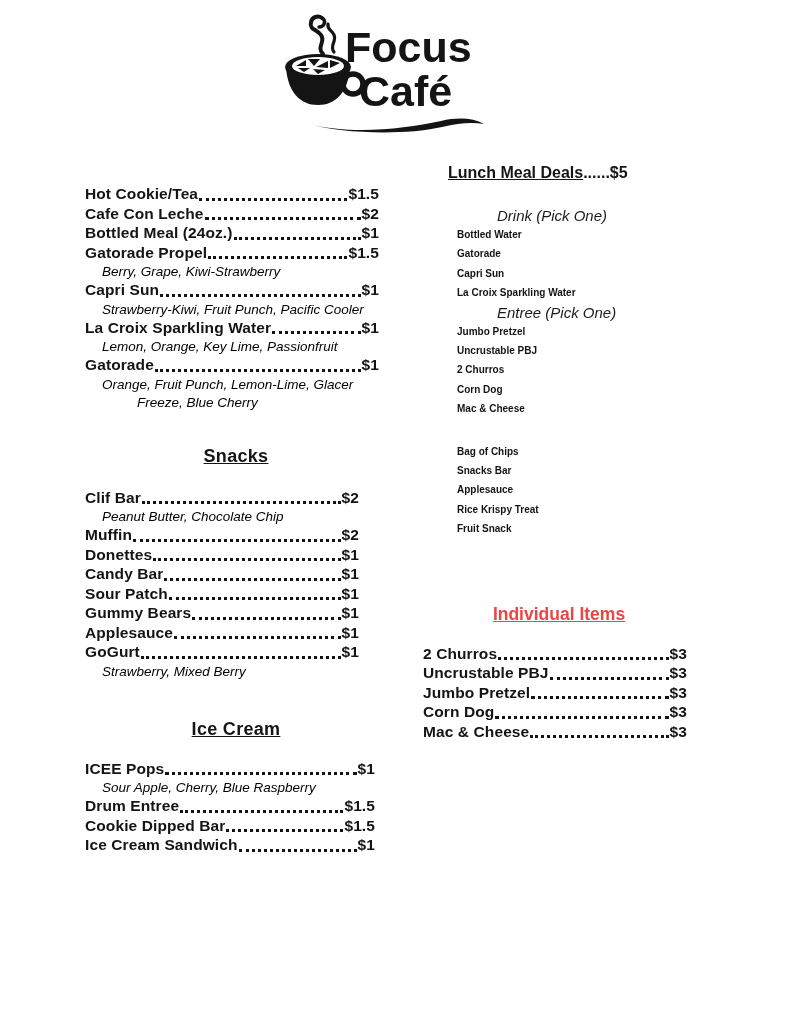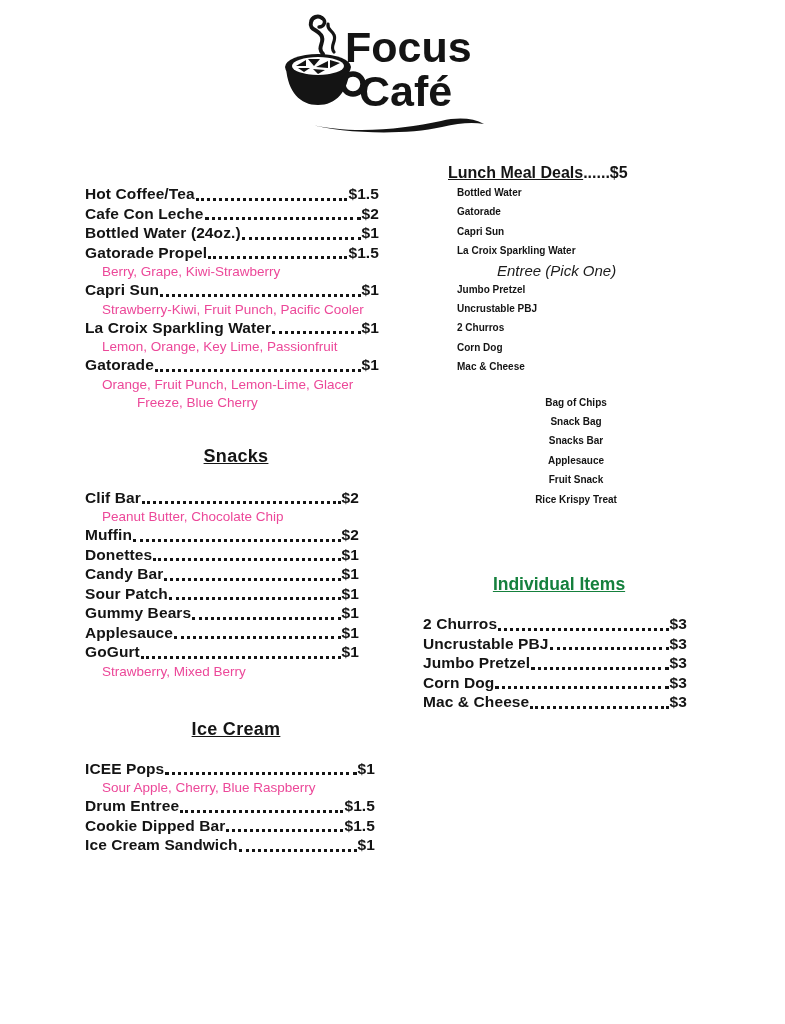--- a/index.html
+++ b/index.html
@@ -30,37 +30,37 @@
   .rows{margin-top:20px;}
   .sec-drinks  .rows{width:294px;margin-top:20px;}
   .sec-snacks  .rows{width:274px;margin-top:23px;}
   .sec-ice-cream .rows{width:290px;margin-top:21px;}
 
   
   .row{display:flex;align-items:baseline;height:19.5px;}
   .iname,.iprice{font-weight:bold;font-size:15.5px;letter-spacing:.1px;white-space:nowrap;color:#141414;}
   .dots{flex:1;align-self:flex-end;border-bottom:3px dotted #141414;margin:0 1px 4px 1px;min-width:8px;}
   .flavors{
-    font-size:13.5px;line-height:18px;color:#ec4899;
+    font-style:italic;font-size:13.5px;line-height:18px;color:#000000;
     padding-left:52px;text-indent:-35px;
   }
 
   
   .lunch-title{font-size:16px;font-weight:bold;line-height:20px;margin-left:25px;white-space:nowrap;color:#151515;}
   .lunch-title .t{text-decoration:underline;}
   .group-heading{font-style:italic;font-size:15px;line-height:19px;margin-left:74px;color:#1b1b1b;}
   .group-drink  .group-heading{margin-top:23px;}
   .group-entree .group-heading{}
   .group-snack  .group-heading{margin-top:18px;}
-  .group-snack  .options{margin-top:16px;text-align:center;}
+  .group-snack  .options{margin-top:23px;}
   .option{font-weight:bold;font-size:10px;line-height:19.4px;margin-left:34px;color:#141414;}
 
   .individual-title{
     font-size:17.5px;font-weight:bold;text-decoration:underline;
-    text-align:center;line-height:20px;margin-top:65px;color:#15803d;
+    text-align:center;line-height:20px;margin-top:65px;color:#ef4444;
   }
   .individual-rows{margin-top:21px;width:264px;}
 </style>
 </head>
 <body>
 
 <div class="page">
 
   <div class="logo">
     <svg width="210" height="130" viewBox="0 0 210 130" xmlns="http://www.w3.org/2000/svg">
@@ -90,31 +90,31 @@
       <text x="76" y="96" font-family="Liberation Sans, DejaVu Sans, sans-serif" font-size="43" font-weight="bold" fill="#141414">Café</text>
 
       <path fill="#141414" d="M25,114 C70,125 120,119 158,111 C175,107 190,108 201,114 C189,112 176,113 159,117 C118,126 58,123 25,114 Z"></path>
     </svg>
   </div>
 
   <div class="col-left" id="left-sections">
       <section class="sec-drinks">
         <div class="rows">
           <div class="row">
-            <span class="iname">Hot Coffee/Tea</span>
+            <span class="iname">Hot Cookie/Tea</span>
             <span class="dots"></span>
             <span class="iprice">$1.5</span>
           </div>
           <div class="row">
             <span class="iname">Cafe Con Leche</span>
             <span class="dots"></span>
             <span class="iprice">$2</span>
           </div>
           <div class="row">
-            <span class="iname">Bottled Water (24oz.)</span>
+            <span class="iname">Bottled Meal (24oz.)</span>
             <span class="dots"></span>
             <span class="iprice">$1</span>
           </div>
           <div class="row">
             <span class="iname">Gatorade Propel</span>
             <span class="dots"></span>
             <span class="iprice">$1.5</span>
           </div>
           <div class="flavors">Berry, Grape, Kiwi-Strawberry</div>
           <div class="row">
@@ -211,45 +211,45 @@
         </div>
       </section>
     </div>
 
   <div class="col-right">
     <div class="lunch-title">
       <span class="t">Lunch Meal Deals</span><span>......</span><span>$5</span>
     </div>
     <div id="lunch-groups">
         <div class="group group-drink">
+          <div class="group-heading">Drink (Pick One)</div>
           <div class="options">
             <div class="option">Bottled Water</div>
             <div class="option">Gatorade</div>
             <div class="option">Capri Sun</div>
             <div class="option">La Croix Sparkling Water</div>
           </div>
         </div>
         <div class="group group-entree">
           <div class="group-heading">Entree (Pick One)</div>
           <div class="options">
             <div class="option">Jumbo Pretzel</div>
             <div class="option">Uncrustable PBJ</div>
             <div class="option">2 Churros</div>
             <div class="option">Corn Dog</div>
             <div class="option">Mac &amp; Cheese</div>
           </div>
         </div>
         <div class="group group-snack">
           <div class="options">
             <div class="option">Bag of Chips</div>
-            <div class="option">Snack Bag</div>
             <div class="option">Snacks Bar</div>
             <div class="option">Applesauce</div>
+            <div class="option">Rice Krispy Treat</div>
             <div class="option">Fruit Snack</div>
-            <div class="option">Rice Krispy Treat</div>
           </div>
         </div>
       </div>
 
     <div class="individual-title">Individual Items</div>
     <div class="individual-rows" id="individual-rows">
         <div class="row">
           <span class="iname">2 Churros</span>
           <span class="dots"></span>
           <span class="iprice">$3</span>

